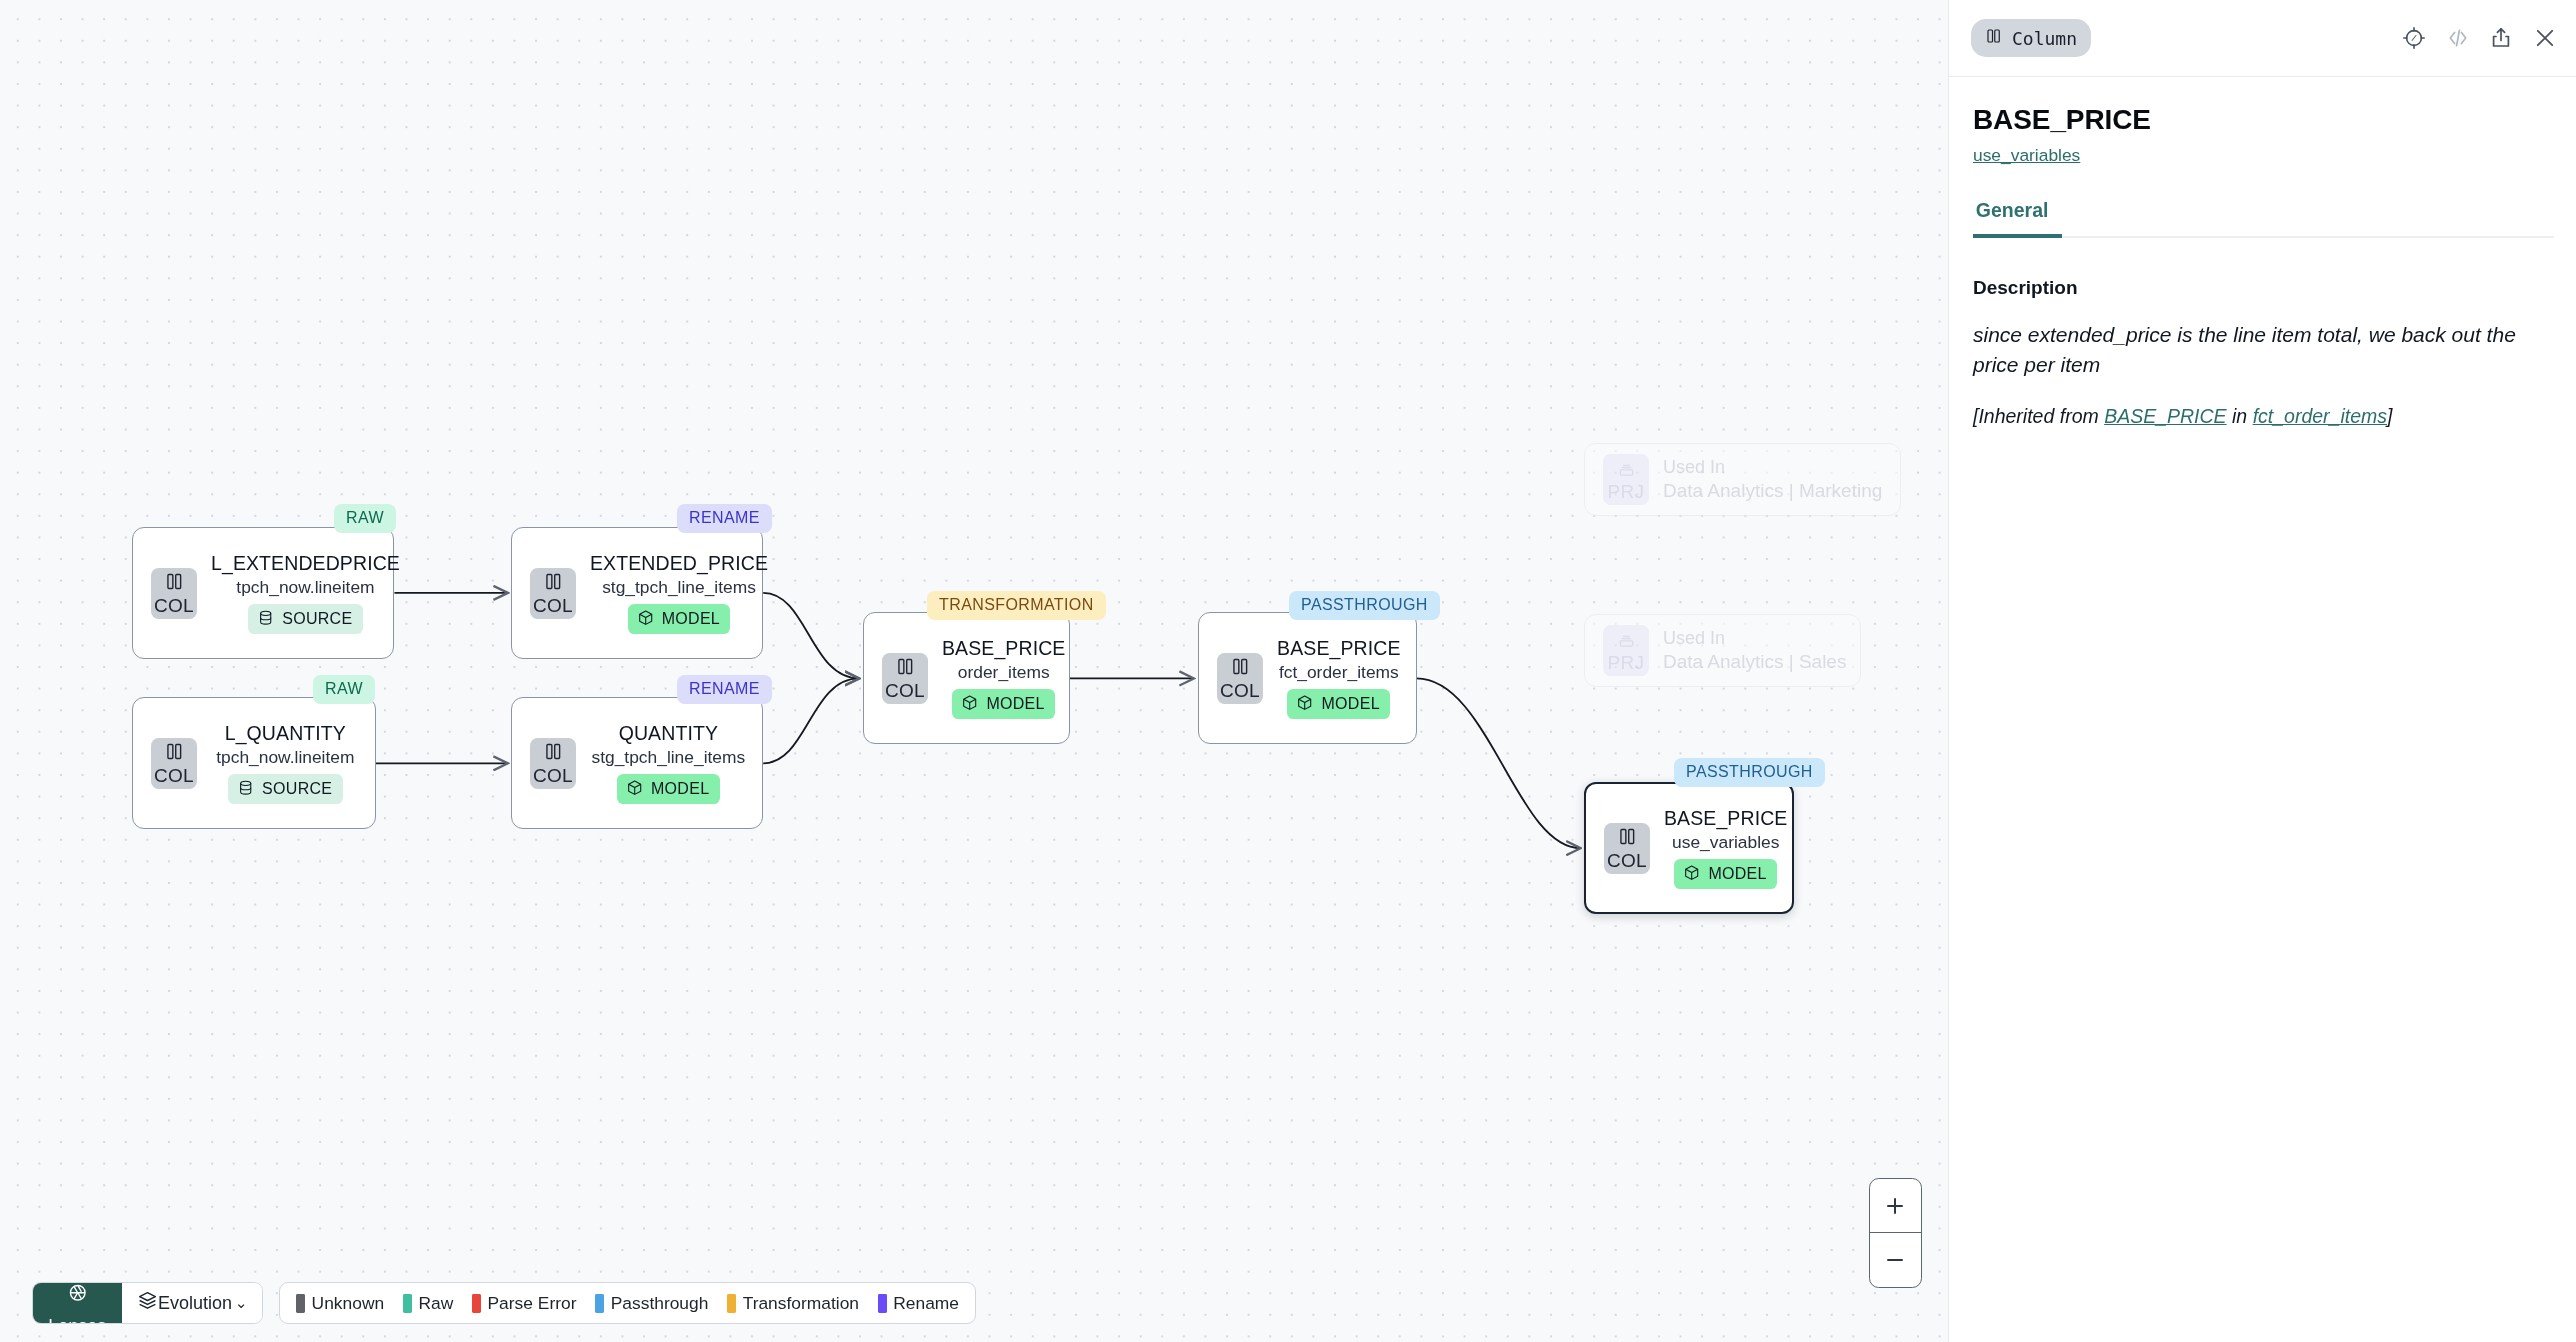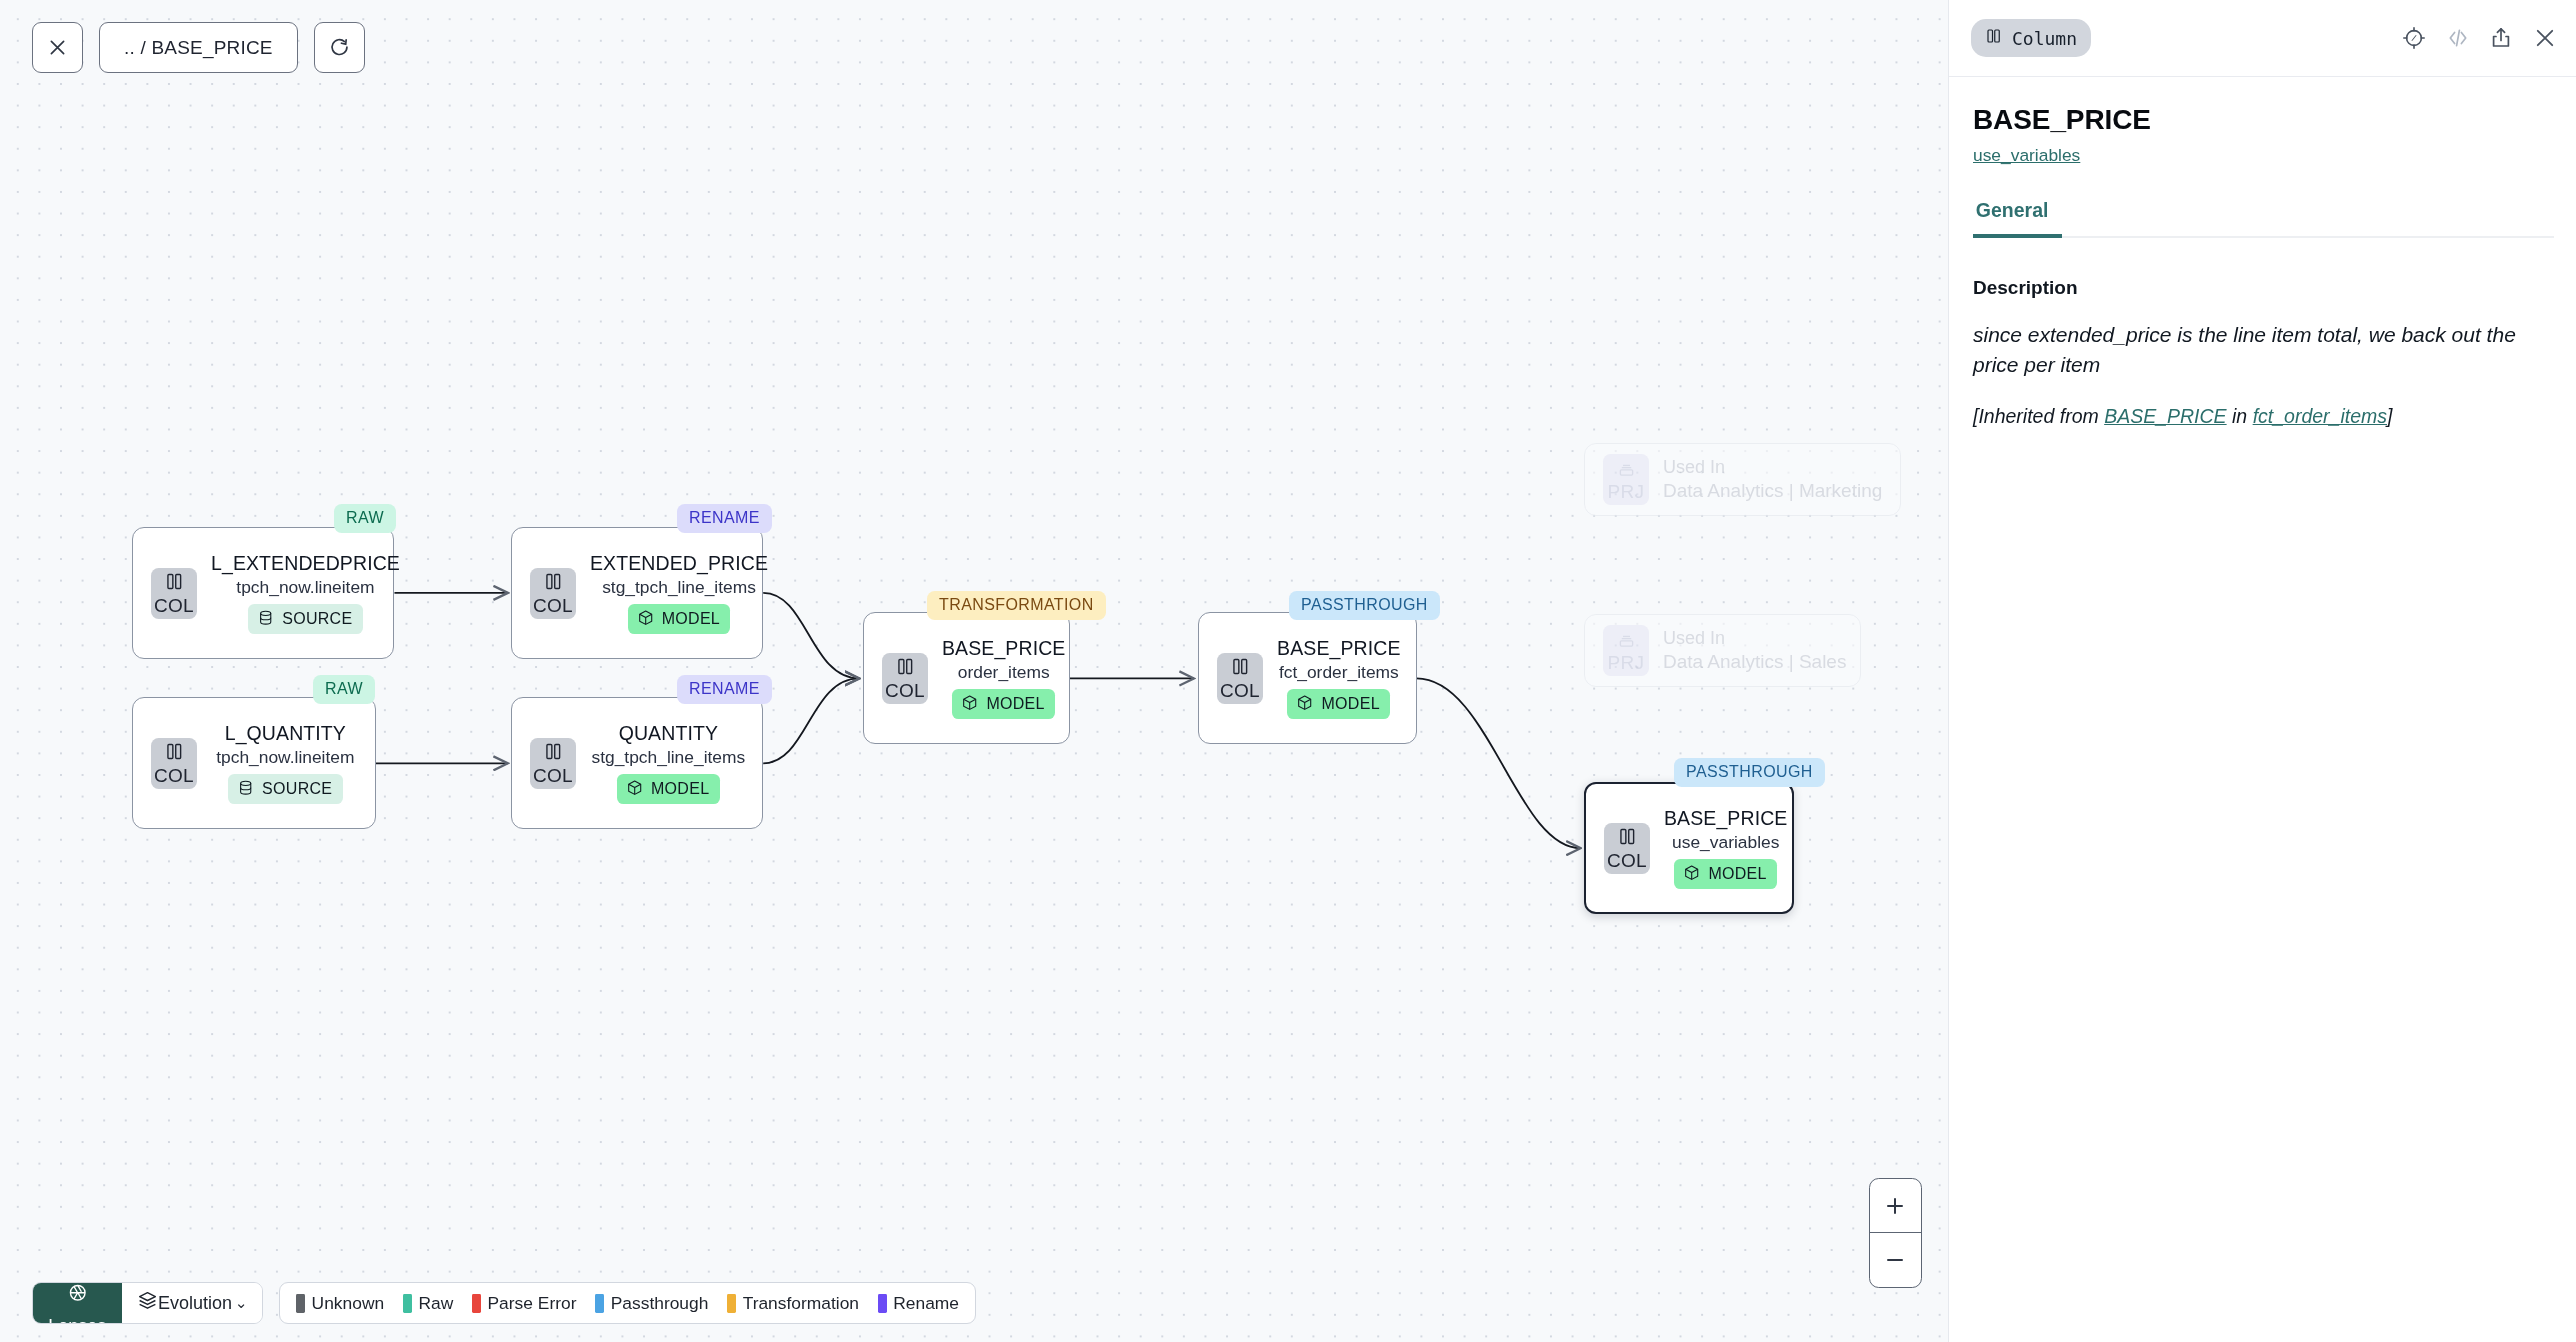--- a/index.html
+++ b/index.html
@@ -189,38 +189,20 @@
       <g fill="none" stroke="#14181f" stroke-width="2.6" marker-end="url(#ah)">
         <path d="M567,852 L730,852"></path>
         <path d="M540,1097 L730,1097"></path>
         <path d="M1097,852 C1160,852 1165,975 1235,975"></path>
         <path d="M1097,1097 C1160,1097 1165,975 1235,975"></path>
         <path d="M1538,975 L1716,975"></path>
         <path d="M2036,975 C2140,975 2180,1219 2272,1219"></path>
       </g>
     </svg>
 
-    <div id="topbar">
-      <div class="tb-btn tb-square">
-        <span>
-          <svg width="21" height="21" viewBox="0 0 24 24" fill="none" stroke="#2f3643" stroke-width="1.9" stroke-linecap="round">
-            <path d="M5 5 L19 19 M19 5 L5 19"></path>
-          </svg>
-        </span>
-      </div>
-      <div class="tb-btn tb-crumb">.. / BASE_PRICE</div>
-      <div class="tb-btn tb-square">
-        <span>
-          <svg width="21" height="21" viewBox="0 0 24 24" fill="none" stroke="#2f3643" stroke-width="1.9" stroke-linecap="round">
-            <path d="M20.5 11.5a8.5 8.5 0 1 1-2.8-6.3"></path>
-            <path d="M19.6 3.2 L19.1 8.2 L14.2 7.1"></path>
-          </svg>
-        </span>
-      </div>
-    </div>
 
     <div id="ghost-layer">
         <div class="node ghost" style="left: 1584px; top: 443px; width: 317px; height: 73px;">
     <div class="node-inner">
       <div class="col-chip">
         <span><svg width="21" height="21" viewBox="0 0 24 24" fill="none" stroke="#c8cbde" stroke-width="1.5" stroke-linejoin="round">
   <rect x="5" y="13.5" width="14" height="6" rx="1.2"></rect>
                   <path d="M6.6 11 L17.4 11"></path>
                   <path d="M8 8.5 L16 8.5"></path>
                 </svg></span>

